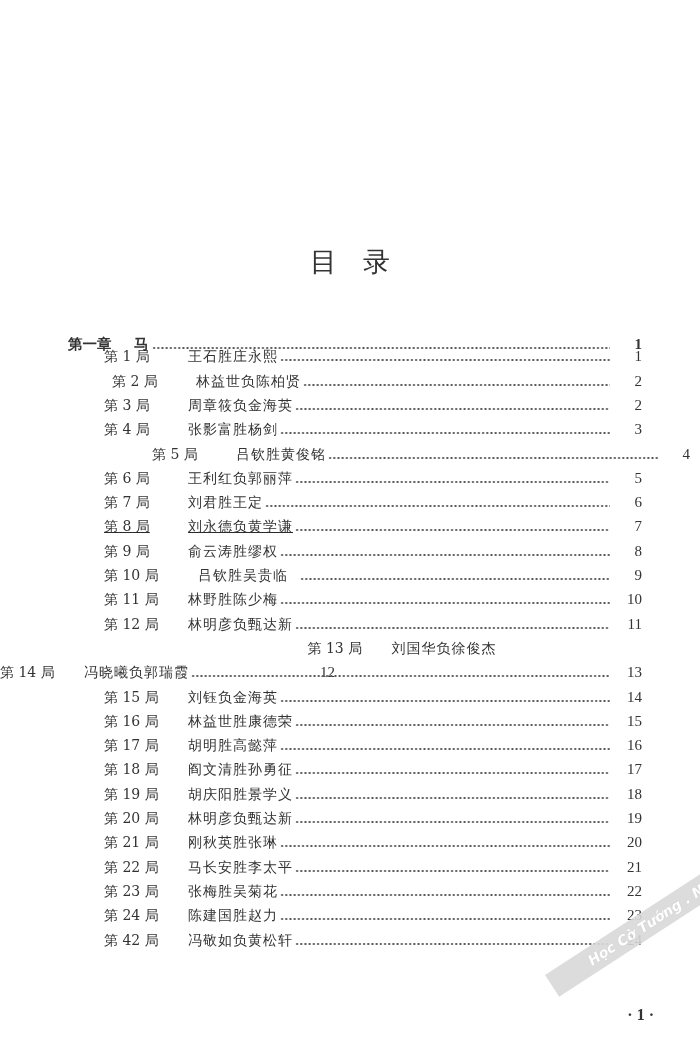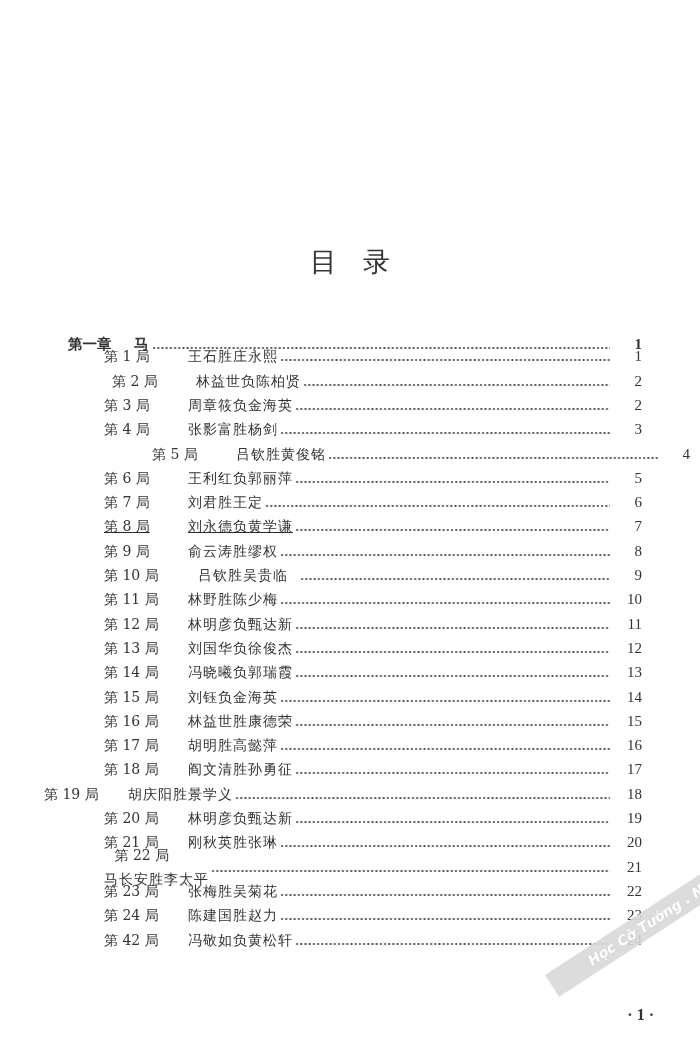--- a/index.html
+++ b/index.html
@@ -235,31 +235,31 @@
 
   <div class="toc-row" style="top:291.6px;">
     <div class="left" style="margin-left:104px;">
       <span class="num" style="width:84px;">第 12 局</span>
       <span class="title">林明彦负甄达新</span>
     </div>
     <span class="leader"></span>
     <span class="page">11</span>
   </div>
 
-  <div class="toc-row" style="top:315.9px;">
+  <div class="toc-row" style="top:315.9px;flex-direction:column;">
     <div class="left" style="margin-left:104px;">
       <span class="num" style="width:84px;">第 13 局</span>
       <span class="title">刘国华负徐俊杰</span>
     </div>
     <span class="leader"></span>
     <span class="page">12</span>
   </div>
 
   <div class="toc-row" style="top:340.2px;">
-    <div class="left" style="margin-left:104px;">
+    <div class="left" style="">
       <span class="num" style="width:84px;">第 14 局</span>
       <span class="title">冯晓曦负郭瑞霞</span>
     </div>
     <span class="leader"></span>
     <span class="page">13</span>
   </div>
 
   <div class="toc-row" style="top:364.5px;">
     <div class="left" style="margin-left:104px;">
       <span class="num" style="width:84px;">第 15 局</span>
@@ -290,21 +290,21 @@
   <div class="toc-row" style="top:437.4px;">
     <div class="left" style="margin-left:104px;">
       <span class="num" style="width:84px;">第 18 局</span>
       <span class="title">阎文清胜孙勇征</span>
     </div>
     <span class="leader"></span>
     <span class="page">17</span>
   </div>
 
   <div class="toc-row" style="top:461.7px;">
-    <div class="left" style="margin-left:44px;">
+    <div class="left" style="margin-left:104px;">
       <span class="num" style="width:84px;">第 19 局</span>
       <span class="title">胡庆阳胜景学义</span>
     </div>
     <span class="leader"></span>
     <span class="page">18</span>
   </div>
 
   <div class="toc-row" style="top:486px;">
     <div class="left" style="margin-left:104px;">
       <span class="num" style="width:84px;">第 20 局</span>
@@ -317,21 +317,21 @@
   <div class="toc-row" style="top:510.3px;">
     <div class="left" style="margin-left:104px;">
       <span class="num" style="width:84px;">第 21 局</span>
       <span class="title">刚秋英胜张琳</span>
     </div>
     <span class="leader"></span>
     <span class="page">20</span>
   </div>
 
   <div class="toc-row" style="top:534.6px;">
-    <div class="left" style="margin-left:104px;flex-direction:column;">
+    <div class="left" style="margin-left:104px;">
       <span class="num" style="width:84px;">第 22 局</span>
       <span class="title">马长安胜李太平</span>
     </div>
     <span class="leader"></span>
     <span class="page">21</span>
   </div>
 
   <div class="toc-row" style="top:558.9px;">
     <div class="left" style="margin-left:104px;">
       <span class="num" style="width:84px;">第 23 局</span>

